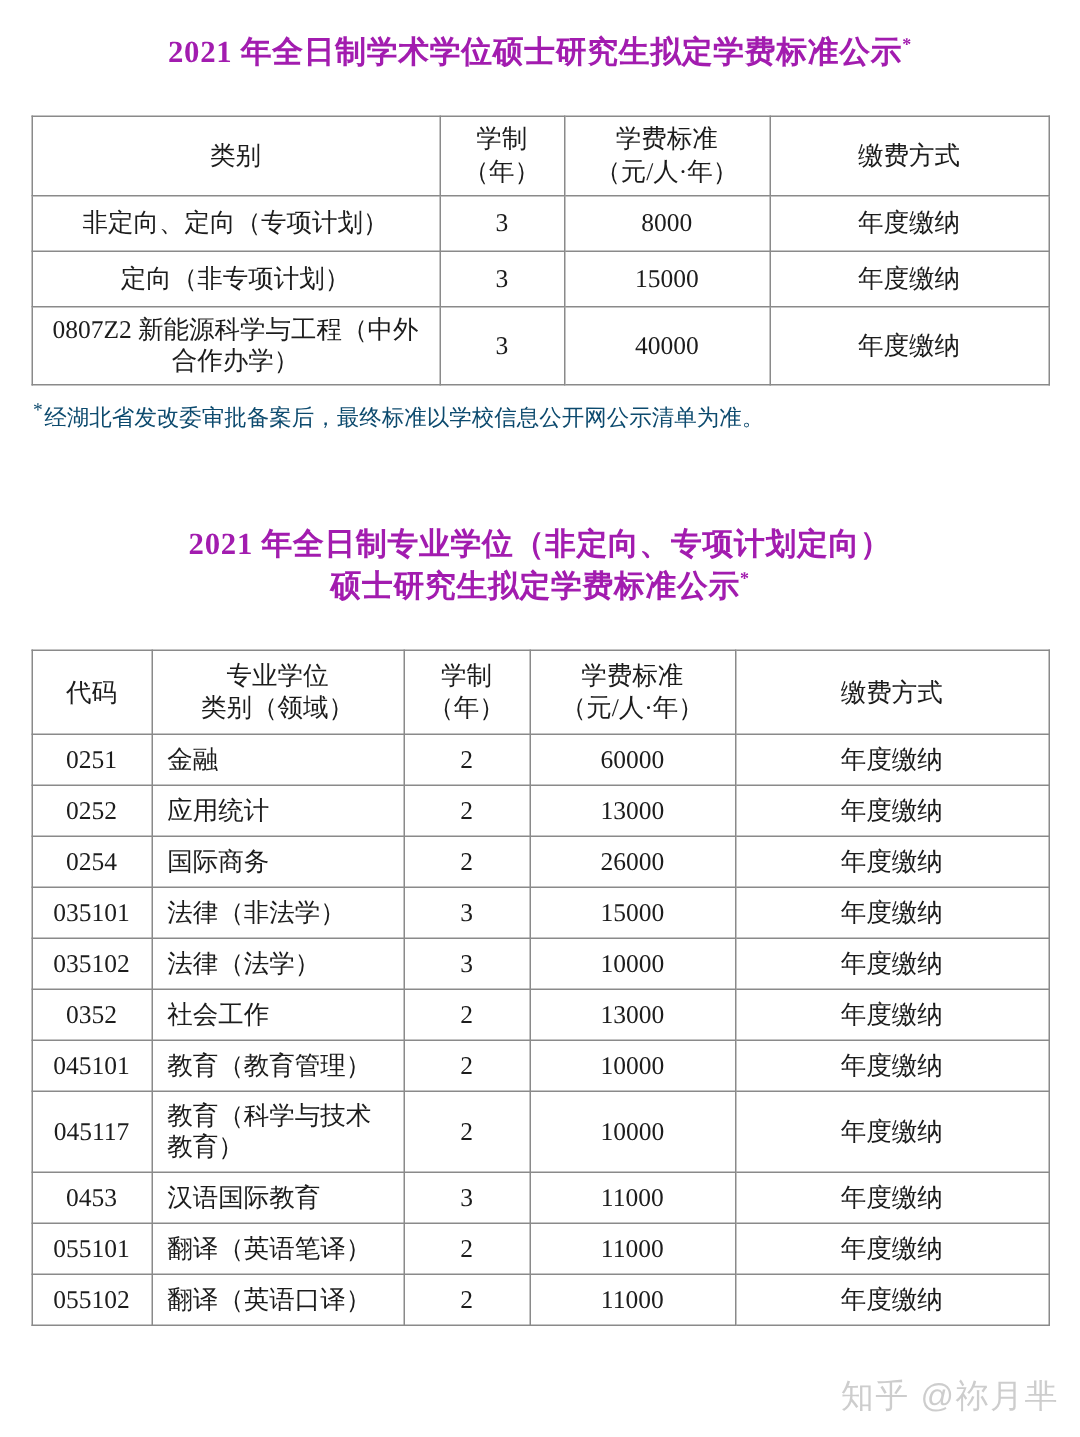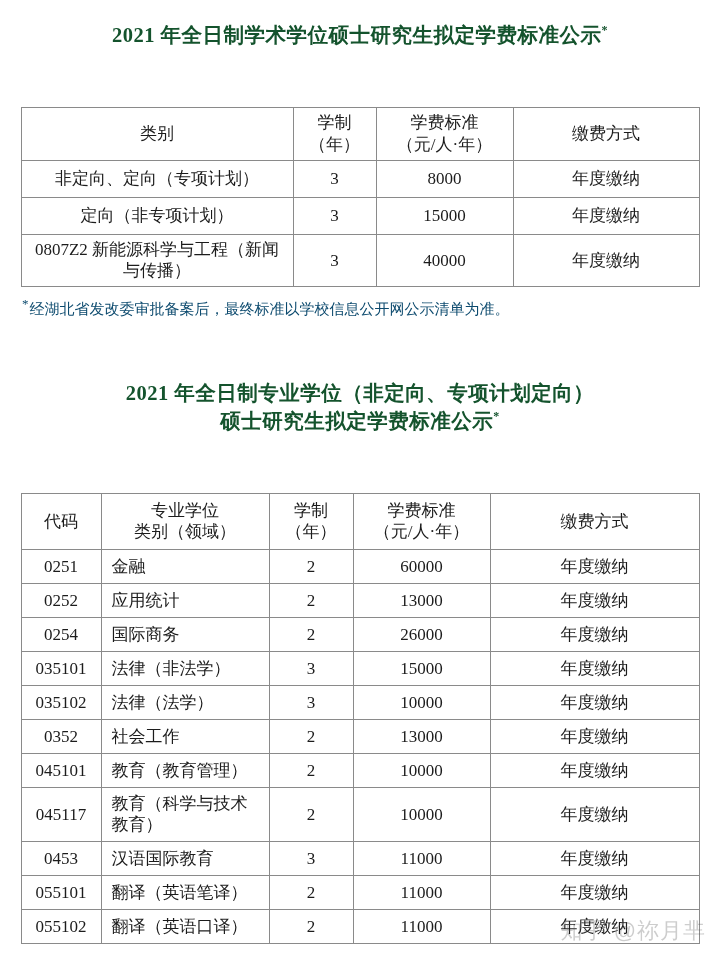--- a/index.html
+++ b/index.html
@@ -24,21 +24,21 @@
     box-sizing: border-box;
   }
 
   
   .doc-title {
     text-align: center;
     font-weight: bold;
     font-size: 20.5px;
     letter-spacing: 0.5px;
     line-height: 1.35;
-    color: #14532d;
+    color: #a21caf;
   }
   .title-1 {
     padding-top: 8px;
     padding-bottom: 0;
   }
   .title-2 {
     padding-top: 0;
     padding-bottom: 0;
   }
   .title-2 .line {
@@ -48,21 +48,20 @@
     font-size: 12px;
     vertical-align: super;
     font-weight: bold;
     line-height: 0;
   }
 
   
   .tbl-wrap {
     padding: 0 14px;
     box-sizing: border-box;
-    margin-top: 30px;
   }
   table.fee {
     border-collapse: collapse;
     width: 678px;
     margin: 0 auto;
     table-layout: fixed;
     background: #fff;
   }
   table.fee td, table.fee th {
     border: 1px solid #8a8a8a;
@@ -178,21 +177,21 @@
             <td class="c-center">8000</td>
             <td class="c-center">年度缴纳</td>
           </tr>
           <tr>
             <td class="c-center">定向（非专项计划）</td>
             <td class="c-center">3</td>
             <td class="c-center">15000</td>
             <td class="c-center">年度缴纳</td>
           </tr>
           <tr class="tall">
-            <td class="c-center">0807Z2 新能源科学与工程（新闻与传播）</td>
+            <td class="c-center">0807Z2 新能源科学与工程（中外合作办学）</td>
             <td class="c-center">3</td>
             <td class="c-center">40000</td>
             <td class="c-center">年度缴纳</td>
           </tr>
         </tbody>
     </table>
   </div>
 
   <div class="footnote">
     <span class="fn-star">*</span><span>经湖北省发改委审批备案后，最终标准以学校信息公开网公示清单为准。</span>

